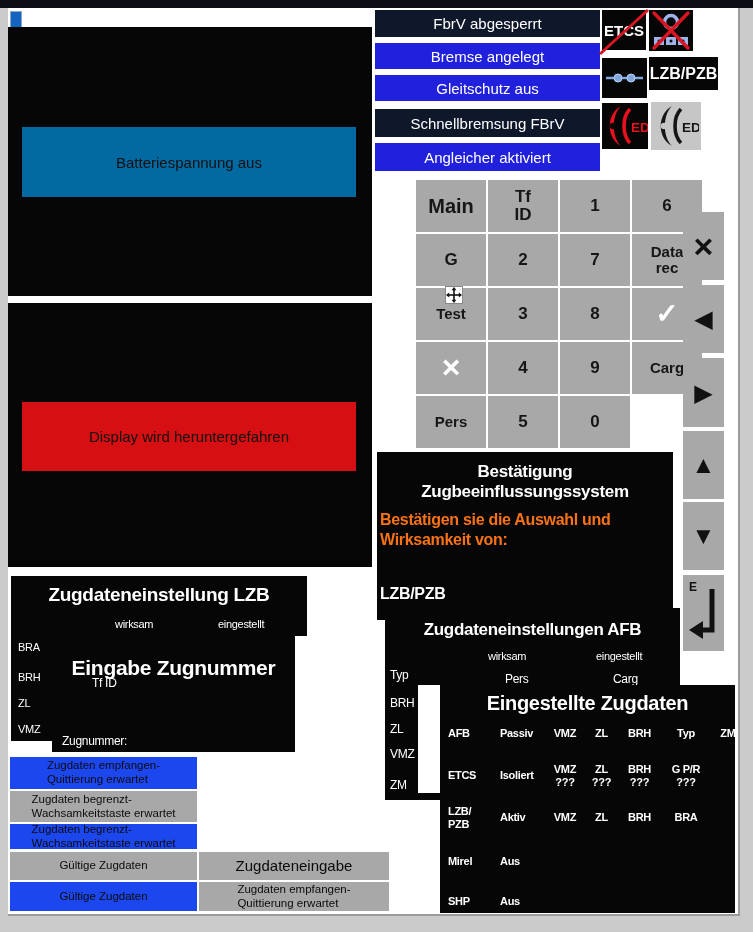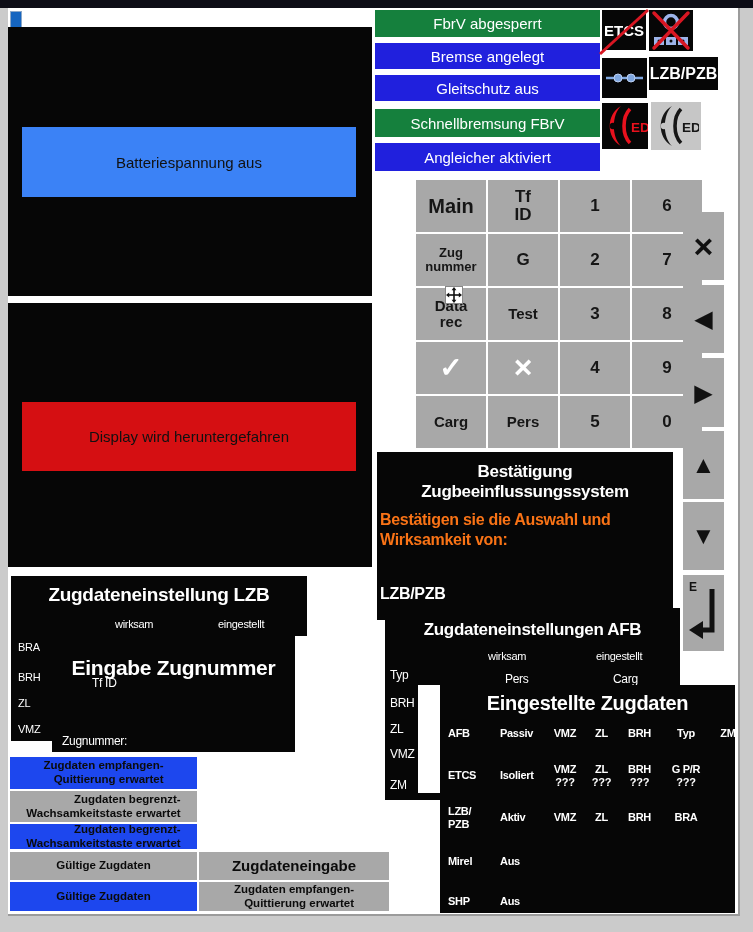--- a/index.html
+++ b/index.html
@@ -7,25 +7,25 @@
   .page{position:relative;width:753px;height:932px;background:#cbcbcb;overflow:hidden;}
   .abs{position:absolute;}
   .topbar{left:0;top:0;width:753px;height:8px;background:#0d0d16;}
   .slide{left:8px;top:8px;width:730px;height:906px;background:#ffffff;border-right:2px solid #9b9b9b;border-bottom:2px solid #9b9b9b;}
   .bluesq{left:10px;top:11px;width:10px;height:16px;background:#1565c0;border:1px solid #8aa7c8;}
 
   .blackpanel{background:#060606;}
   .cond{letter-spacing:-0.3px;}
 
   .bigbtn{display:flex;align-items:center;justify-content:center;color:#111;font-size:15px;}
-  .battery{background:#3b82f6;}
+  .battery{background:#0369a1;}
   .shutdown{background:#d50f12;}
 
   .statusbar{left:375px;width:225px;display:flex;align-items:center;justify-content:center;color:#fff;font-size:15px;}
-  .sb-red{background:#15803d;}
+  .sb-red{background:#0f172a;}
   .sb-blue{background:#2020dd;}
 
   .icon{display:flex;align-items:center;justify-content:center;overflow:visible;}
   .icon-black{background:#060606;color:#fff;font-weight:bold;}
 
   .keypad{left:378px;top:180px;display:grid;grid-template-columns:70px 70px 70px 70px;grid-template-rows:52px 52px 52px 52px 52px;gap:2px;margin-left:38px;}
   .key{background:#a8a8a8;display:flex;align-items:center;justify-content:center;text-align:center;color:#161616;font-weight:bold;font-size:17px;line-height:1.05;white-space:pre-line;}
   .key.big{font-size:20px;}
   .key.small{font-size:13px;}
   .key.mid{font-size:15px;}
@@ -35,21 +35,21 @@
   .navbtn .tri{font-size:24px;}
   .navbtn .x{font-size:34px;font-weight:bold;}
 
   .ptitle{font-weight:bold;color:#fff;text-align:center;}
   .wlabel{position:absolute;color:#fff;font-weight:normal;}
 
   .zd-row{position:absolute;left:0;display:grid;grid-template-columns:52px 45px 40px 33px 43px 50px 34px;align-items:center;padding-left:8px;}
   .zd-cell{color:#fff;font-weight:bold;font-size:11px;line-height:1.15;white-space:pre-line;letter-spacing:-0.3px;}
   .zd-cell.c{text-align:center;}
 
-  .bbox{display:flex;align-items:center;justify-content:center;text-align:right;color:#0b0b0b;font-weight:bold;font-size:11.5px;line-height:1.2;white-space:pre-line;}
+  .bbox{display:flex;align-items:center;justify-content:center;text-align:left;color:#0b0b0b;font-weight:normal;font-size:11.5px;line-height:1.2;white-space:pre-line;}
   .bbox-blue{background:#1d47ee;}
   .bbox-gray{background:#a8a8a8;}
   .bbox.big{font-size:15px;}
 </style>
 </head>
 <body>
 
 <div class="page">
   <div class="abs slide"></div>
   <div class="abs topbar"></div>
@@ -128,22 +128,20 @@
       <text x="29" y="28.5" font-size="13.5" font-weight="bold" fill="#161616" font-family="Liberation Sans, sans-serif">ED</text>
     </svg>
   </div>
 
   <div class="abs keypad">
     <div class="key big">Main</div>
     <div class="key">Tf
 ID</div>
     <div class="key">1</div>
     <div class="key">6</div>
-    <div class="key small">Zug
-nummer</div>
     <div class="key">G</div>
     <div class="key">2</div>
     <div class="key">7</div>
     <div class="key mid">Data
 rec</div>
     <div class="key mid">Test</div>
     <div class="key">3</div>
     <div class="key">8</div>
     <div class="key glyph">✓</div>
     <div class="key glyph" style="font-size:32px;">×</div>

